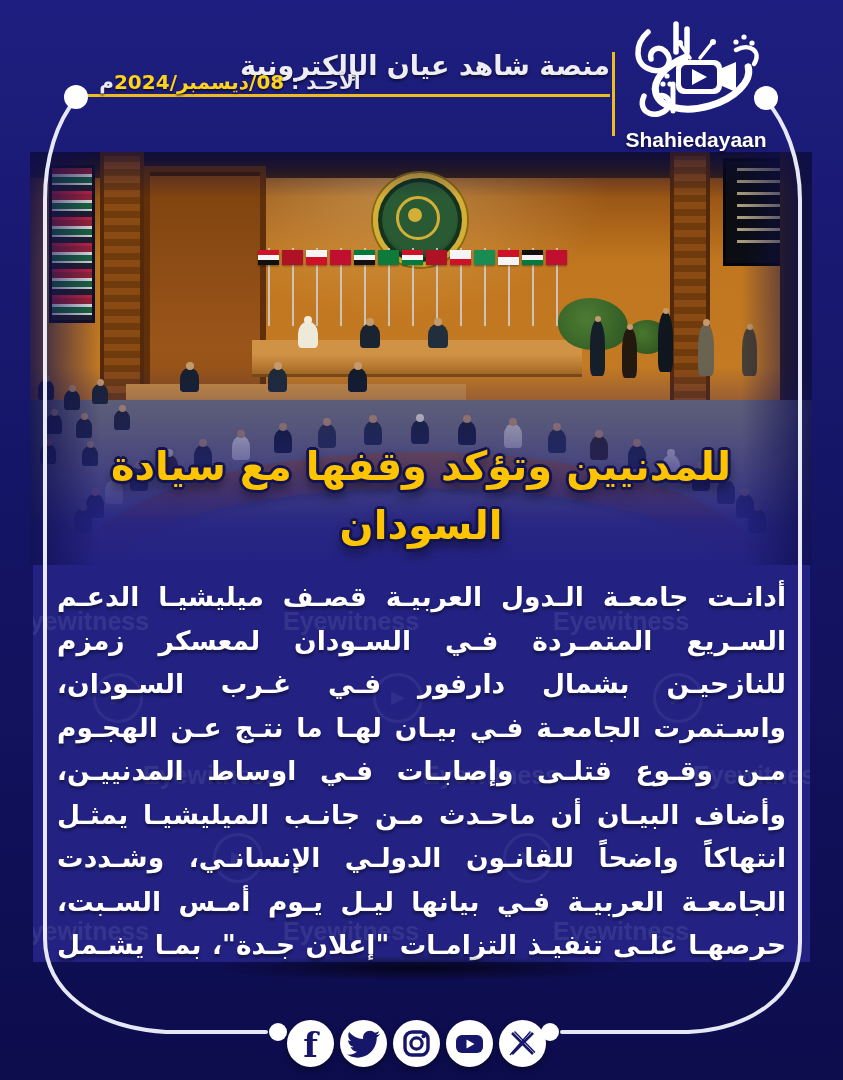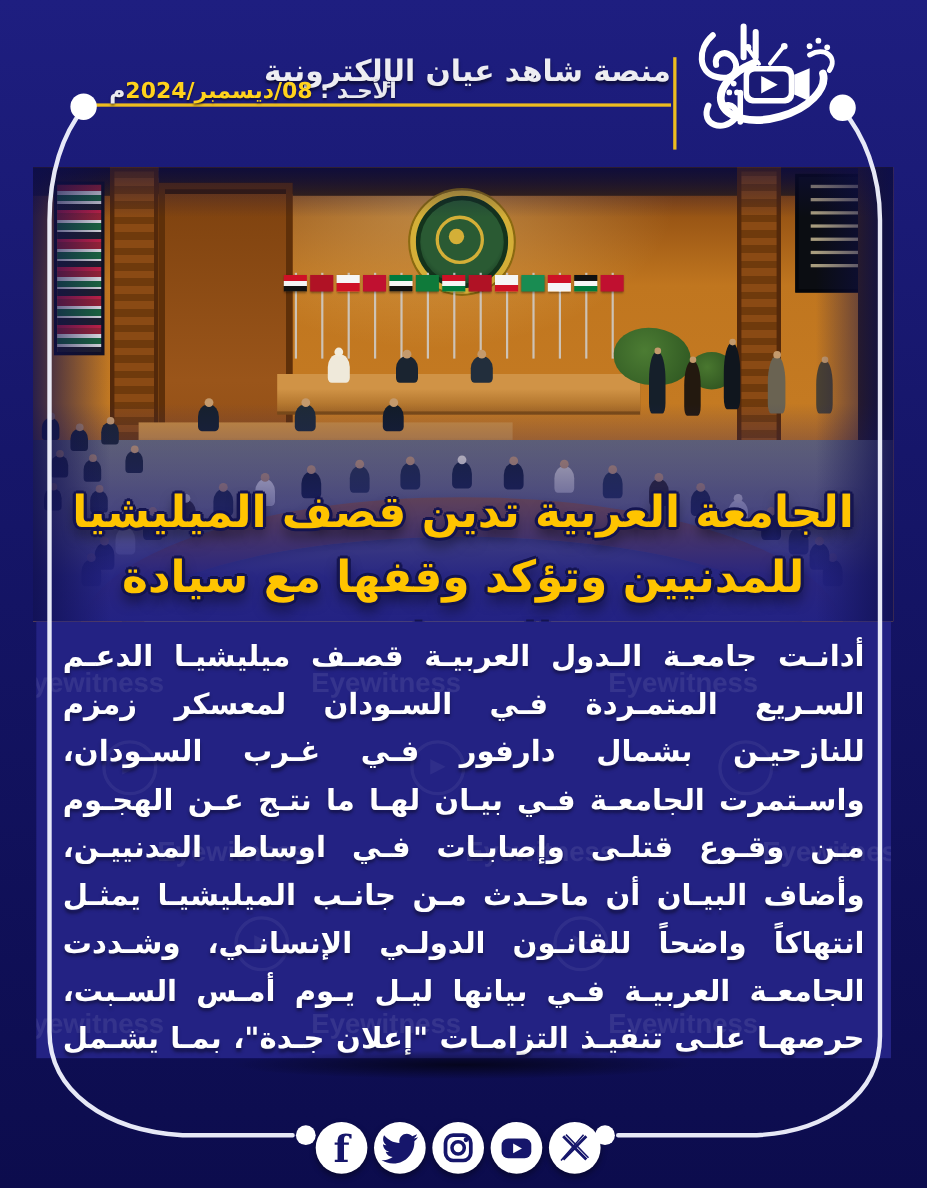--- a/index.html
+++ b/index.html
@@ -249,23 +249,23 @@
         <circle cx="49" cy="60" r="2.6"></circle>
           <circle cx="45" cy="68" r="2.6"></circle>
           <circle cx="52" cy="68" r="2.6"></circle>
         <rect x="58" y="44" width="46" height="34" rx="8"></rect>
         <path d="M104,52 L118,46 L118,76 L104,70 Z"></path>
       </g>
       <rect x="63" y="49" width="36" height="24" rx="5" fill="#1a1a74"></rect>
       <path d="M74,53 L74,69 L89,61 Z" fill="#ffffff"></path>
     </svg>
   </div>
+  <div class="abs logo-name">Shahiedayaan</div>
 
   <div class="abs headline">
-    <div>الجامعة العربية تدين قصف الميليشيا</div>
     <div>للمدنيين وتؤكد وقفها مع سيادة السودان</div>
   </div>
 
   <div class="abs panel">
     <span class="wm" style="top:42px;left:-20px">Eyewitness</span>
     <span class="wm" style="top:42px;left:250px">Eyewitness</span>
     <span class="wm" style="top:42px;left:520px">Eyewitness</span>
     <span class="wm" style="top:196px;left:110px">Eyewitness</span>
     <span class="wm" style="top:196px;left:390px">Eyewitness</span>
     <span class="wm" style="top:196px;left:660px">Eyewitness</span>

